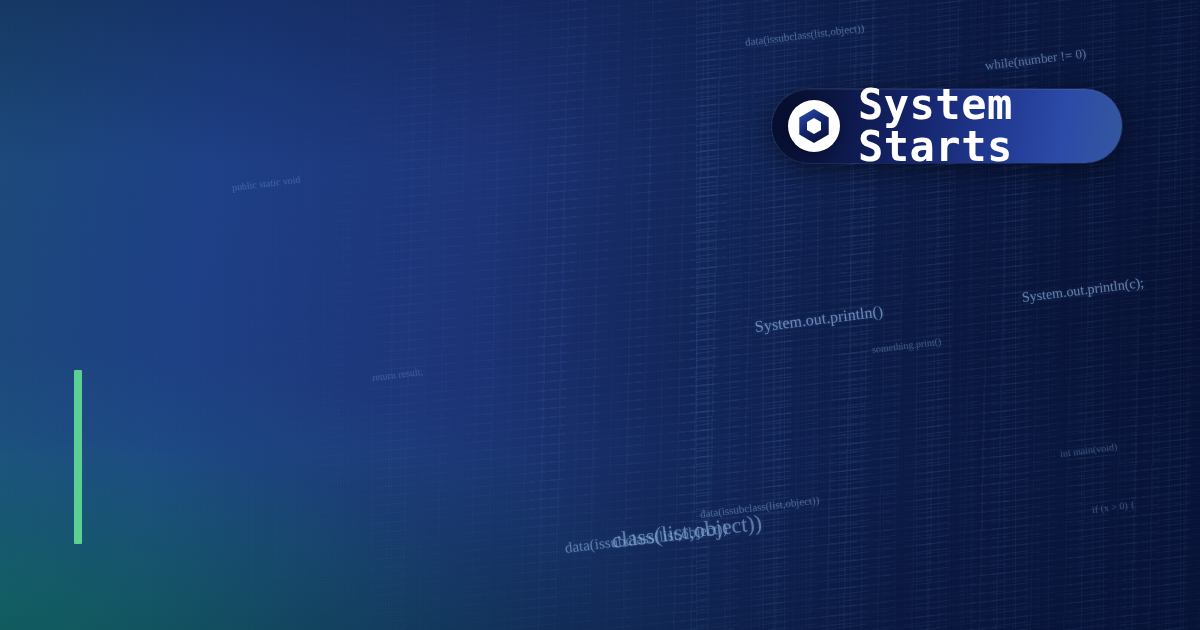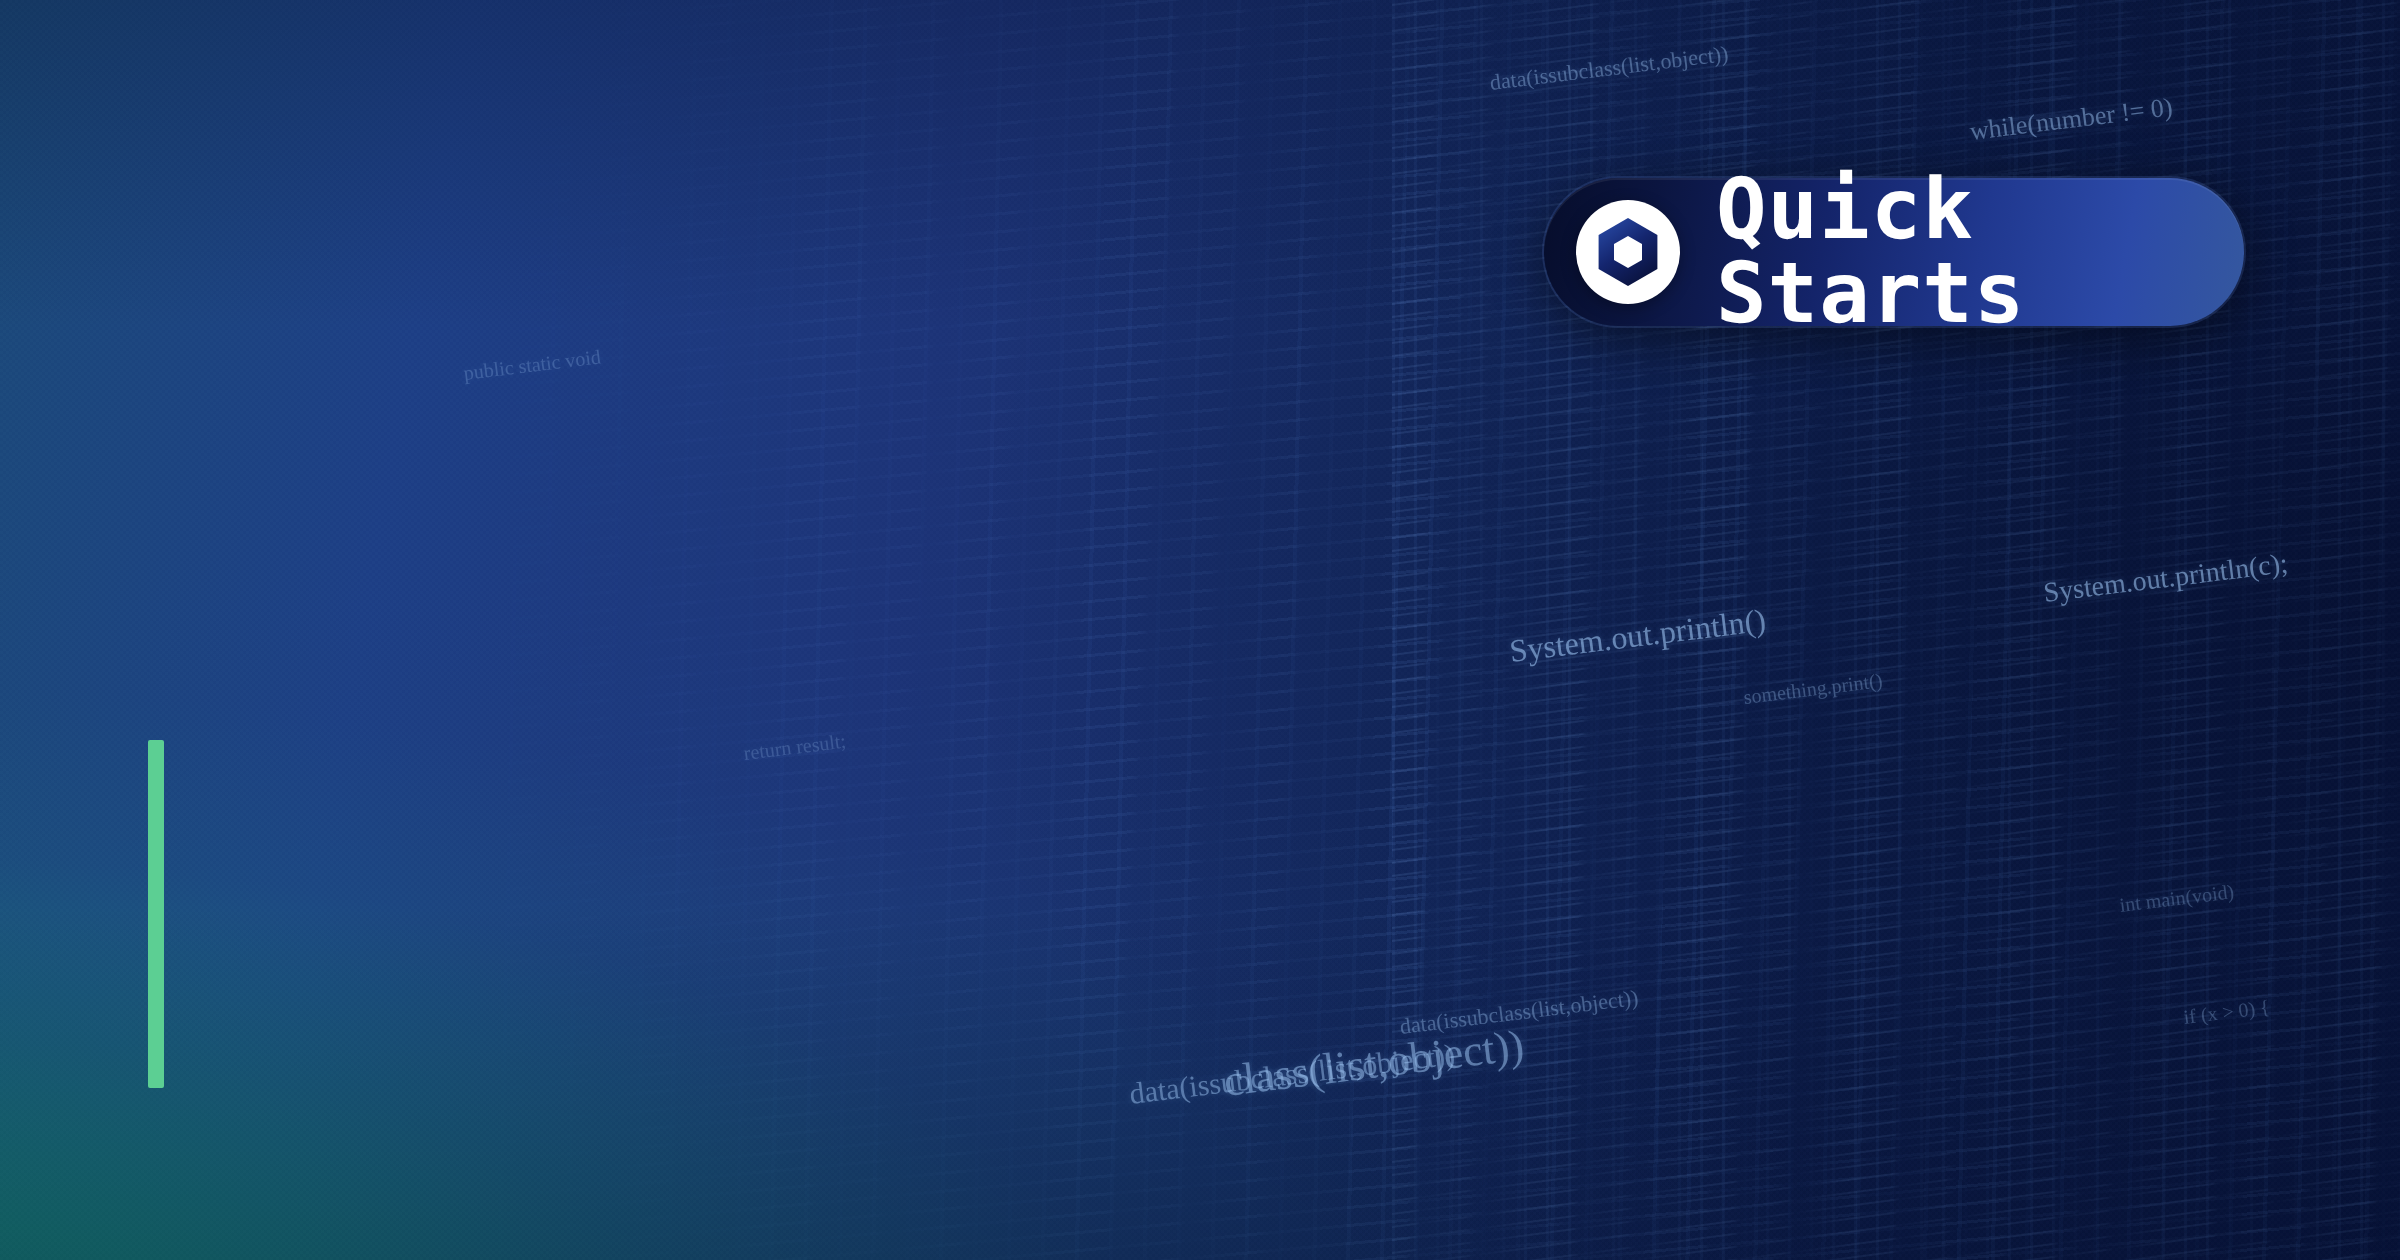--- a/index.html
+++ b/index.html
@@ -248,19 +248,19 @@
             <stop offset="0%" stop-color="#2b4fae"></stop>
             <stop offset="55%" stop-color="#14256e"></stop>
             <stop offset="100%" stop-color="#0a1340"></stop>
           </linearGradient>
         </defs>
         <polygon points="20,3 34.7,11.5 34.7,28.5 20,37 5.3,28.5 5.3,11.5" fill="url(#hexgrad)"></polygon>
         <polygon points="20,12 27,16 27,24 20,28 13,24 13,16" fill="#ffffff"></polygon>
       </svg>
     </div>
     <div class="pill-label">
-      <span>Quick</span><span class="gap"></span><span>Starts</span>
+      <span>System</span><span class="gap"></span><span>Starts</span>
     </div>
   </div>
 
   <div class="accent-bar" style="background: rgb(92, 207, 147);"></div>
 
 </div>
 
 </body></html>

